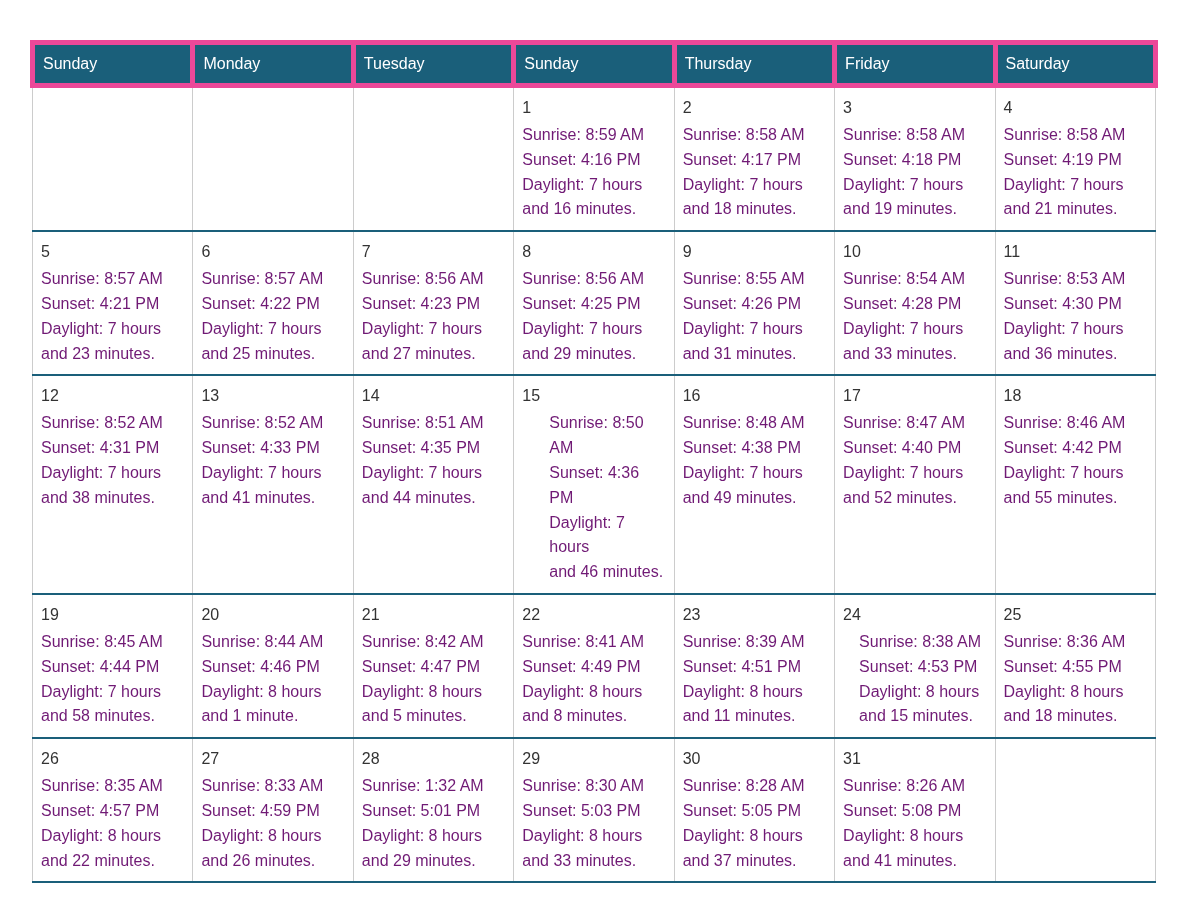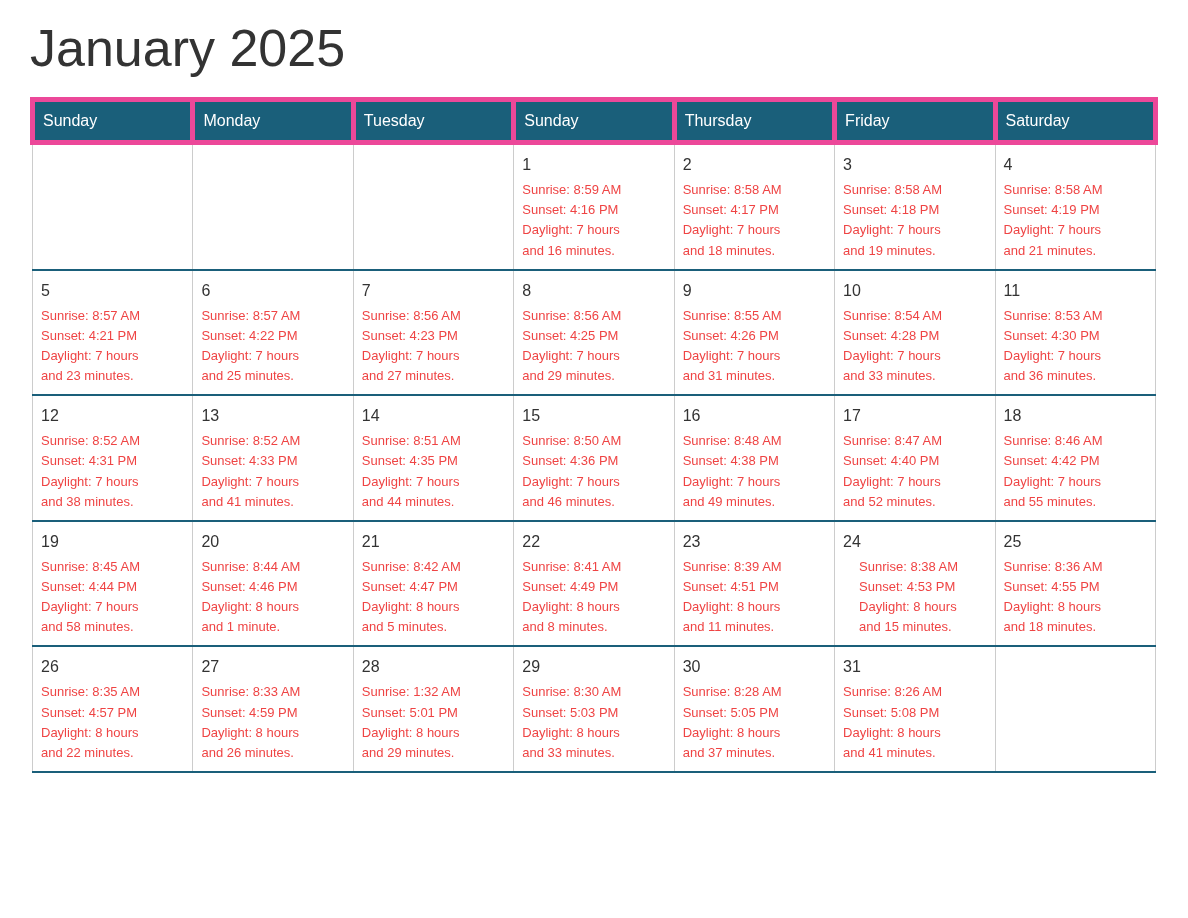--- a/index.html
+++ b/index.html
@@ -83,34 +83,33 @@
     tbody tr {
       border-bottom: 2px solid #1a5f7a;
     }
     .day-number {
       font-size: 16px;
       font-weight: normal;
       display: block;
       margin-bottom: 3px;
     }
     .day-info {
-      font-size: 13px;
-      color: #ef4444;
+      font-size: 16px;
+      color: #701a75;
       line-height: 1.55;
     }
     .empty-cell {
       background: #fff;
     }
   </style>
 </head>
 <body>
 
 <div class="header">
   <div class="title-section">
-    <div class="calendar-title">January 2025</div>
   </div>
 </div>
 
 <table>
   <thead>
     <tr>
     <th>Sunday</th>
         <th>Monday</th>
         <th>Tuesday</th>
         <th>Sunday</th>
@@ -221,21 +220,21 @@
         </td>
         <td>
           <span class="day-number">14</span>
           <div class="day-info" style="white-space: pre-line;">Sunrise: 8:51 AM
 Sunset: 4:35 PM
 Daylight: 7 hours
 and 44 minutes.</div>
         </td>
         <td>
           <span class="day-number">15</span>
-          <div class="day-info" style="white-space: pre-line;">Sunrise: 8:50 AM
+          <div class="day-info" style="white-space: pre-line; margin-left: 27px;">Sunrise: 8:50 AM
 Sunset: 4:36 PM
 Daylight: 7 hours
 and 46 minutes.</div>
         </td>
         <td>
           <span class="day-number">16</span>
           <div class="day-info" style="white-space: pre-line;">Sunrise: 8:48 AM
 Sunset: 4:38 PM
 Daylight: 7 hours
 and 49 minutes.</div>

